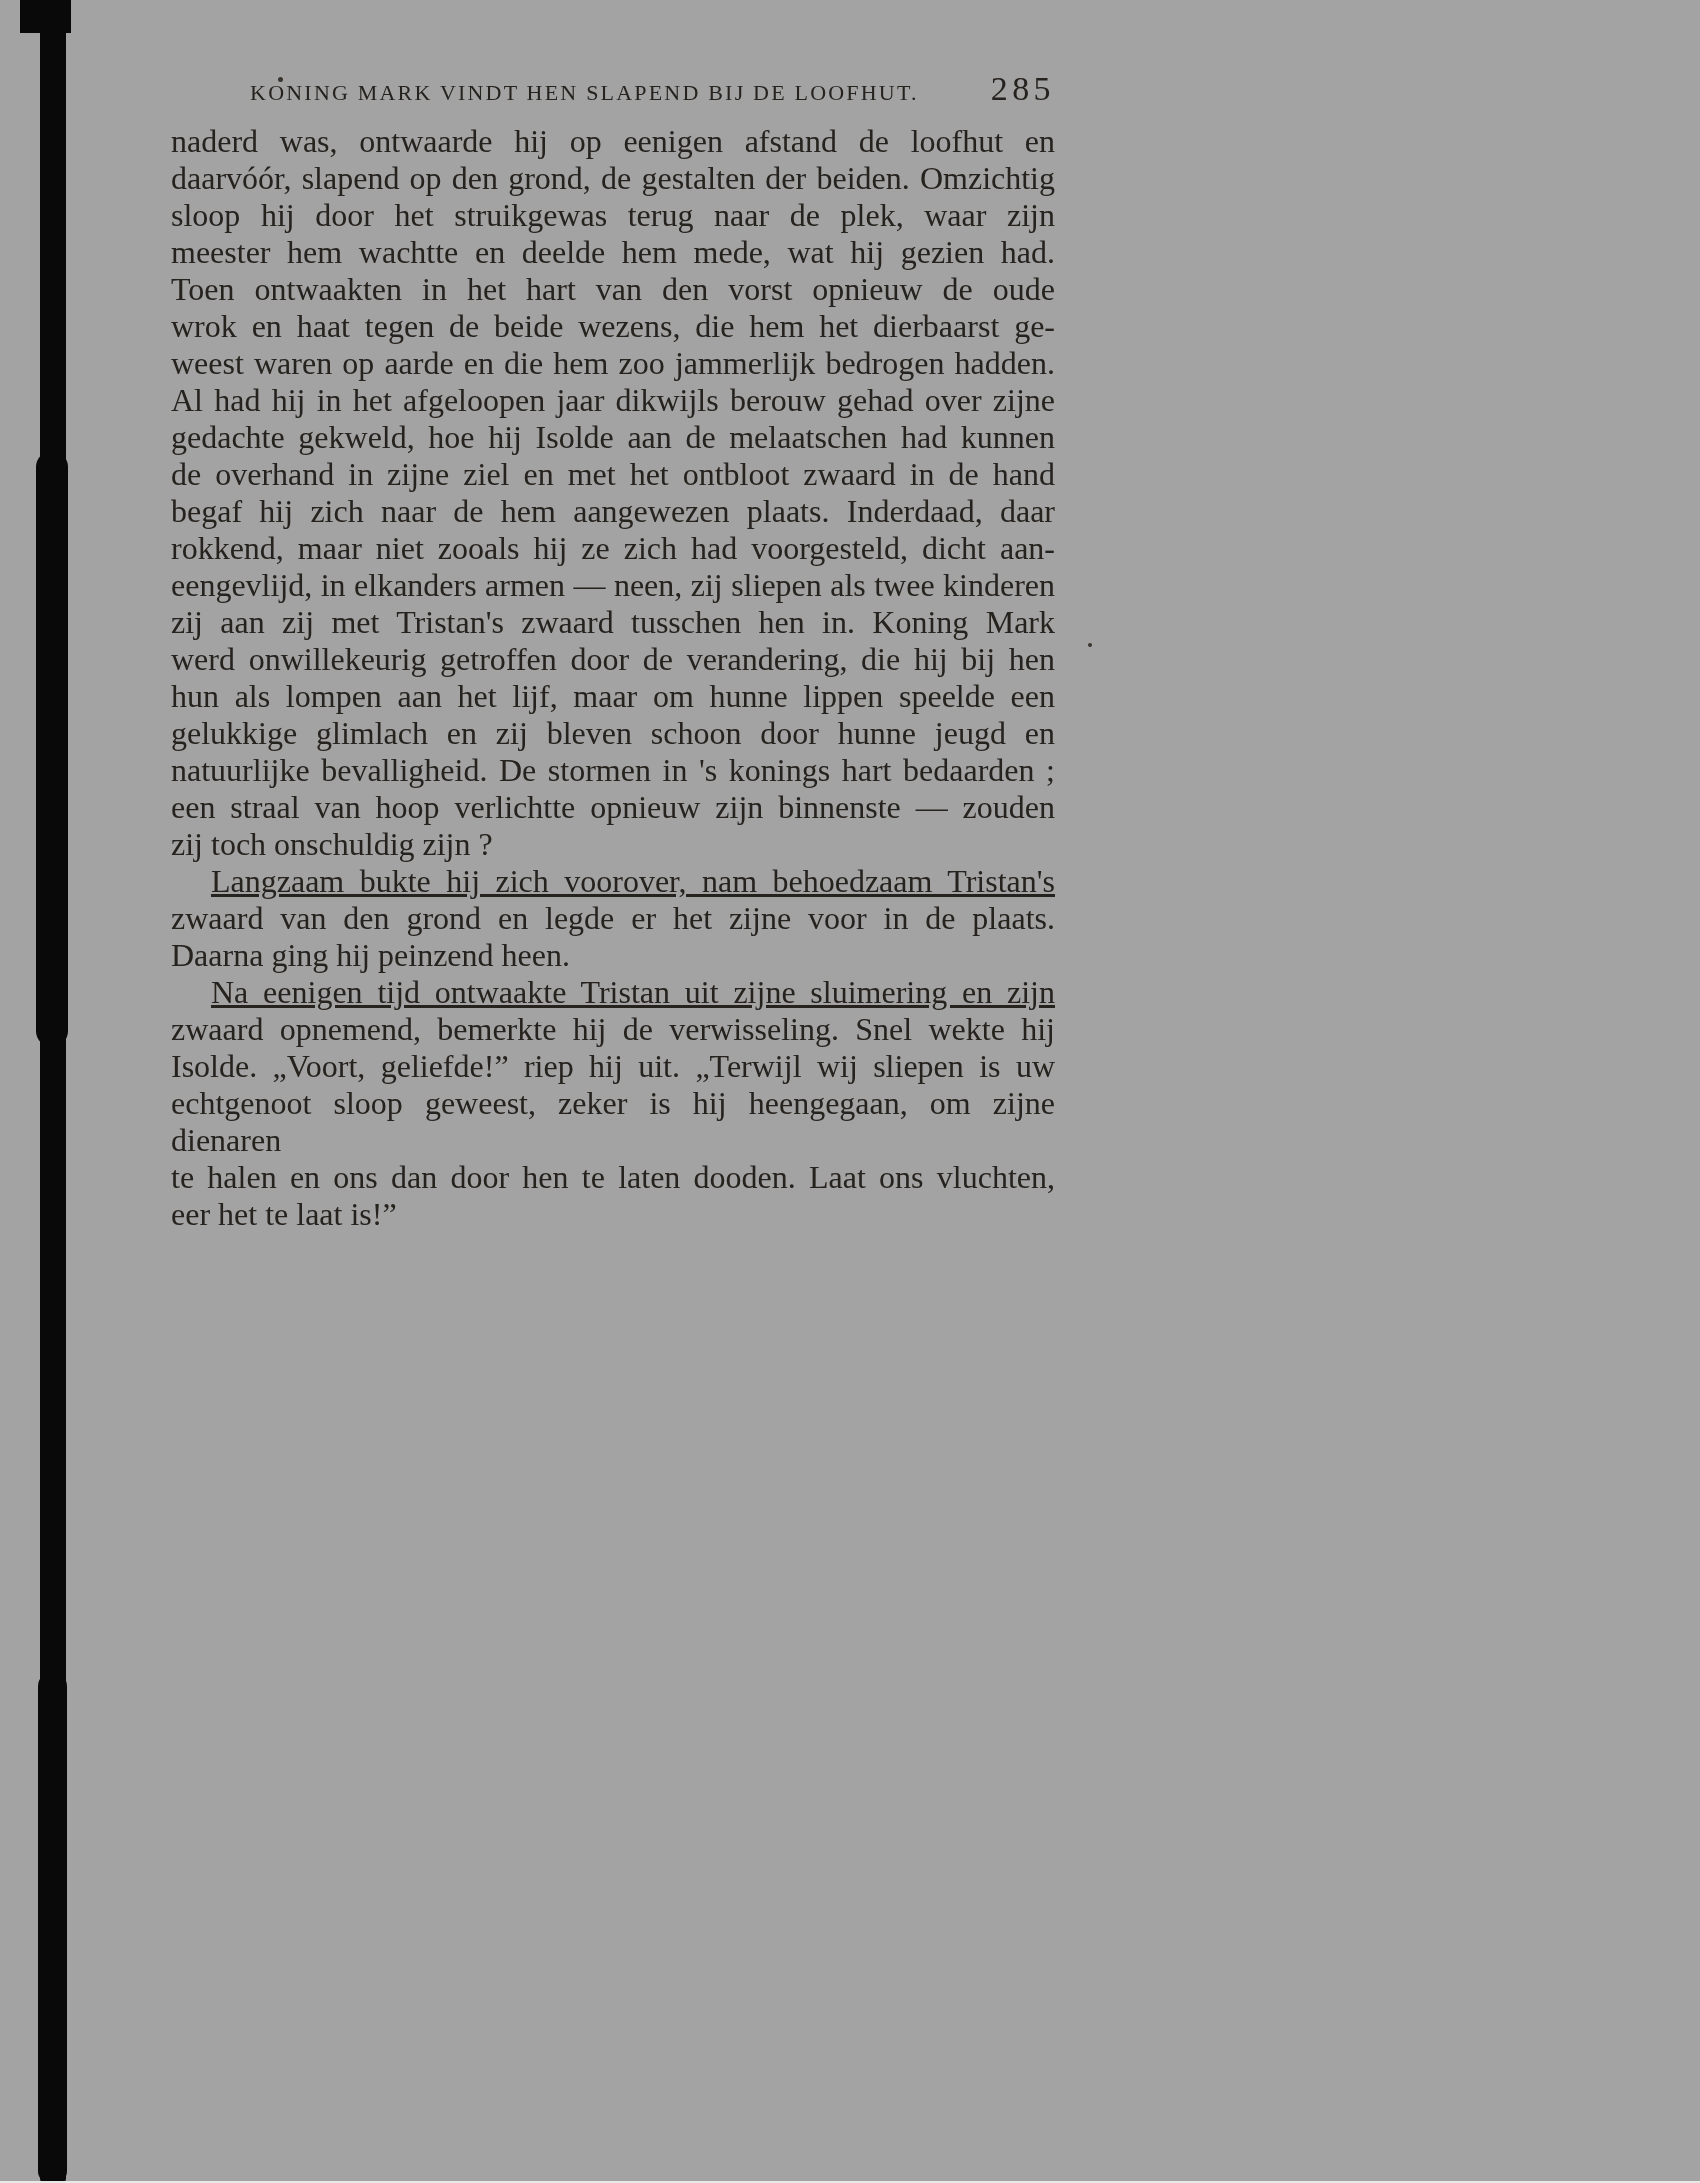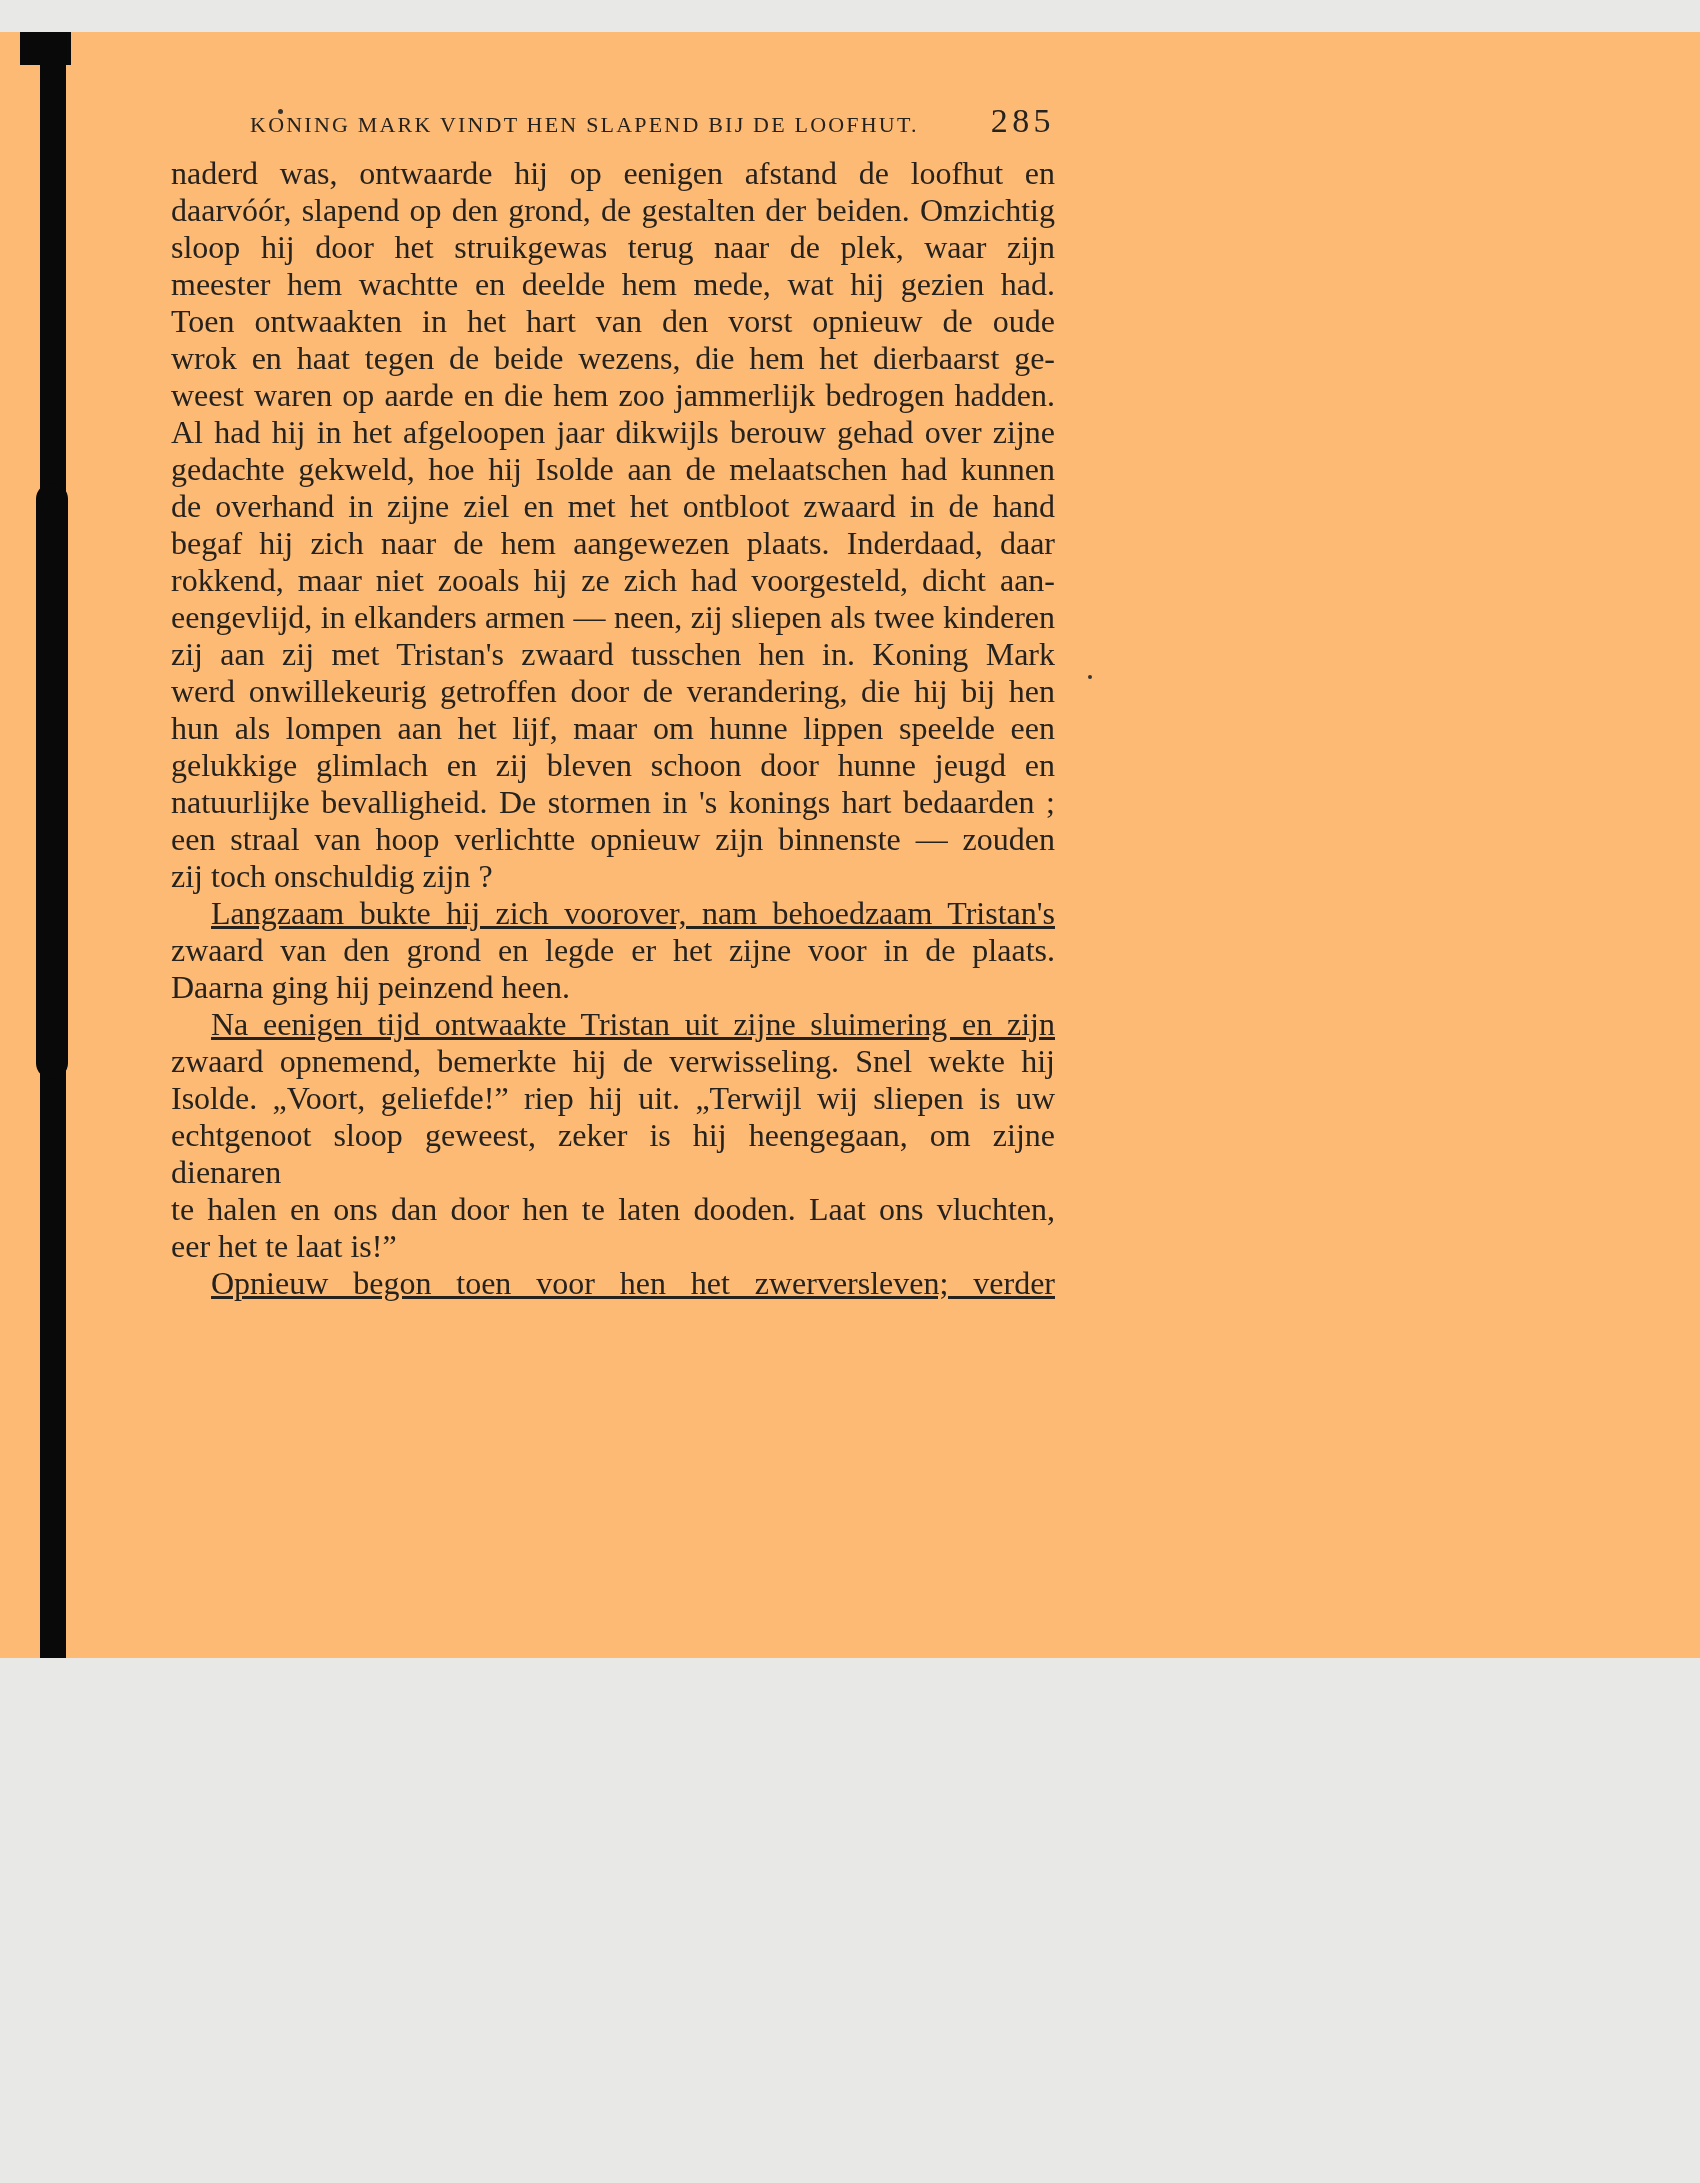--- a/index.html
+++ b/index.html
@@ -1,24 +1,23 @@
 <!DOCTYPE html>
 <html style="font-size:11.6px"><head>
 <meta charset="utf-8">
 <style>
   html, body { margin: 0; padding: 0; background: #e8e8e6; }
   .page {
     position: relative;
     width: 1700px;
-    height: 1626px;
-    background: #fdba74;
+    height: 2181px;
+    background: #a3a3a3;
     overflow: hidden;
     font-family: "Liberation Serif", "DejaVu Serif", serif;
     color: #26221e;
-    margin-top: 32px;
   }
   
   .scan-bar {
     position: absolute; left: 40px; top: 0;
     width: 26px; height: 2183px;
     background: #090909;
     border-radius: 4.4px;
   }
   .scan-bar-top {
     position: absolute; left: 20.4px; top: 0;
@@ -130,21 +129,18 @@
           <div class="line">Daarna ging hij peinzend heen.</div>
         </div>
         <div class="paragraph">
           <div class="line stretch indent">Na eenigen tijd ontwaakte Tristan uit zijne sluimering en zijn</div>
           <div class="line stretch">zwaard opnemend, bemerkte hij de verwisseling. Snel wekte hij</div>
           <div class="line stretch">Isolde. „Voort, geliefde!” riep hij uit. „Terwijl wij sliepen is uw</div>
           <div class="line stretch">echtgenoot sloop geweest, zeker is hij heengegaan, om zijne dienaren</div>
           <div class="line stretch">te halen en ons dan door hen te laten dooden. Laat ons vluchten,</div>
           <div class="line">eer het te laat is!”</div>
         </div>
-        <div class="paragraph">
-          <div class="line stretch indent">Opnieuw begon toen voor hen het zwerversleven; verder</div>
-        </div>
       </div>
 
   </div>
 
 </div>
 
 
 </body></html>

